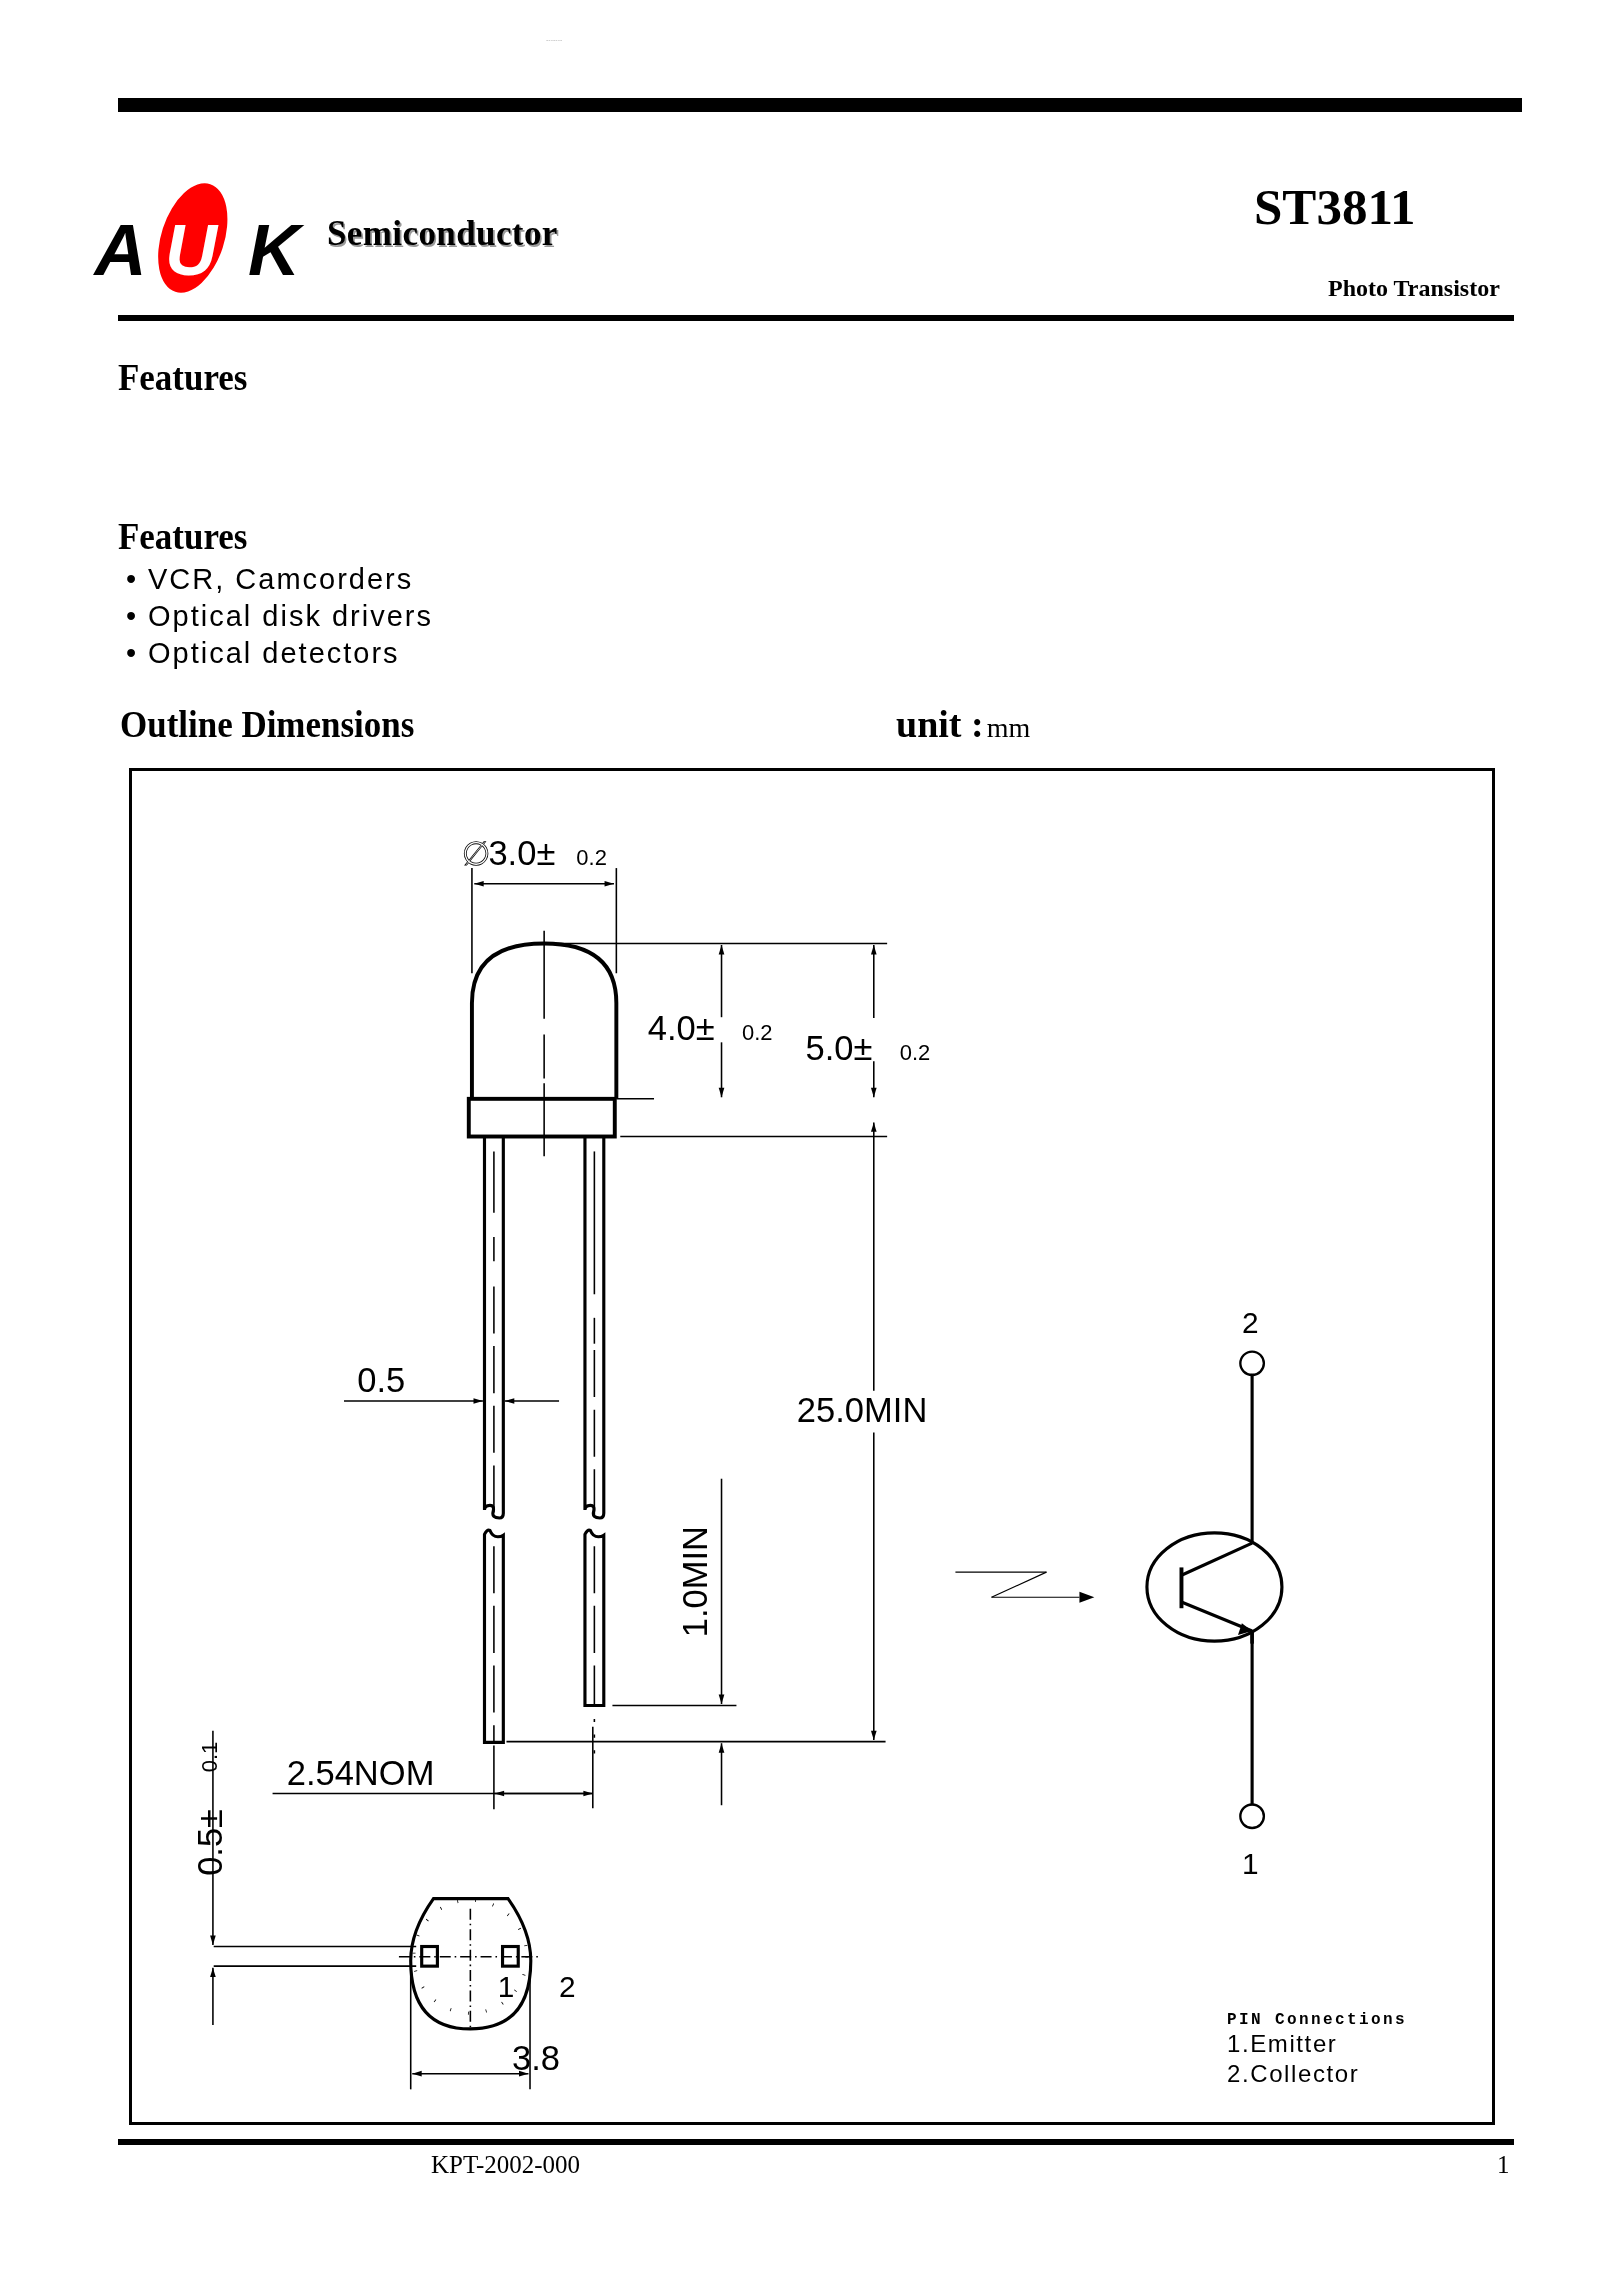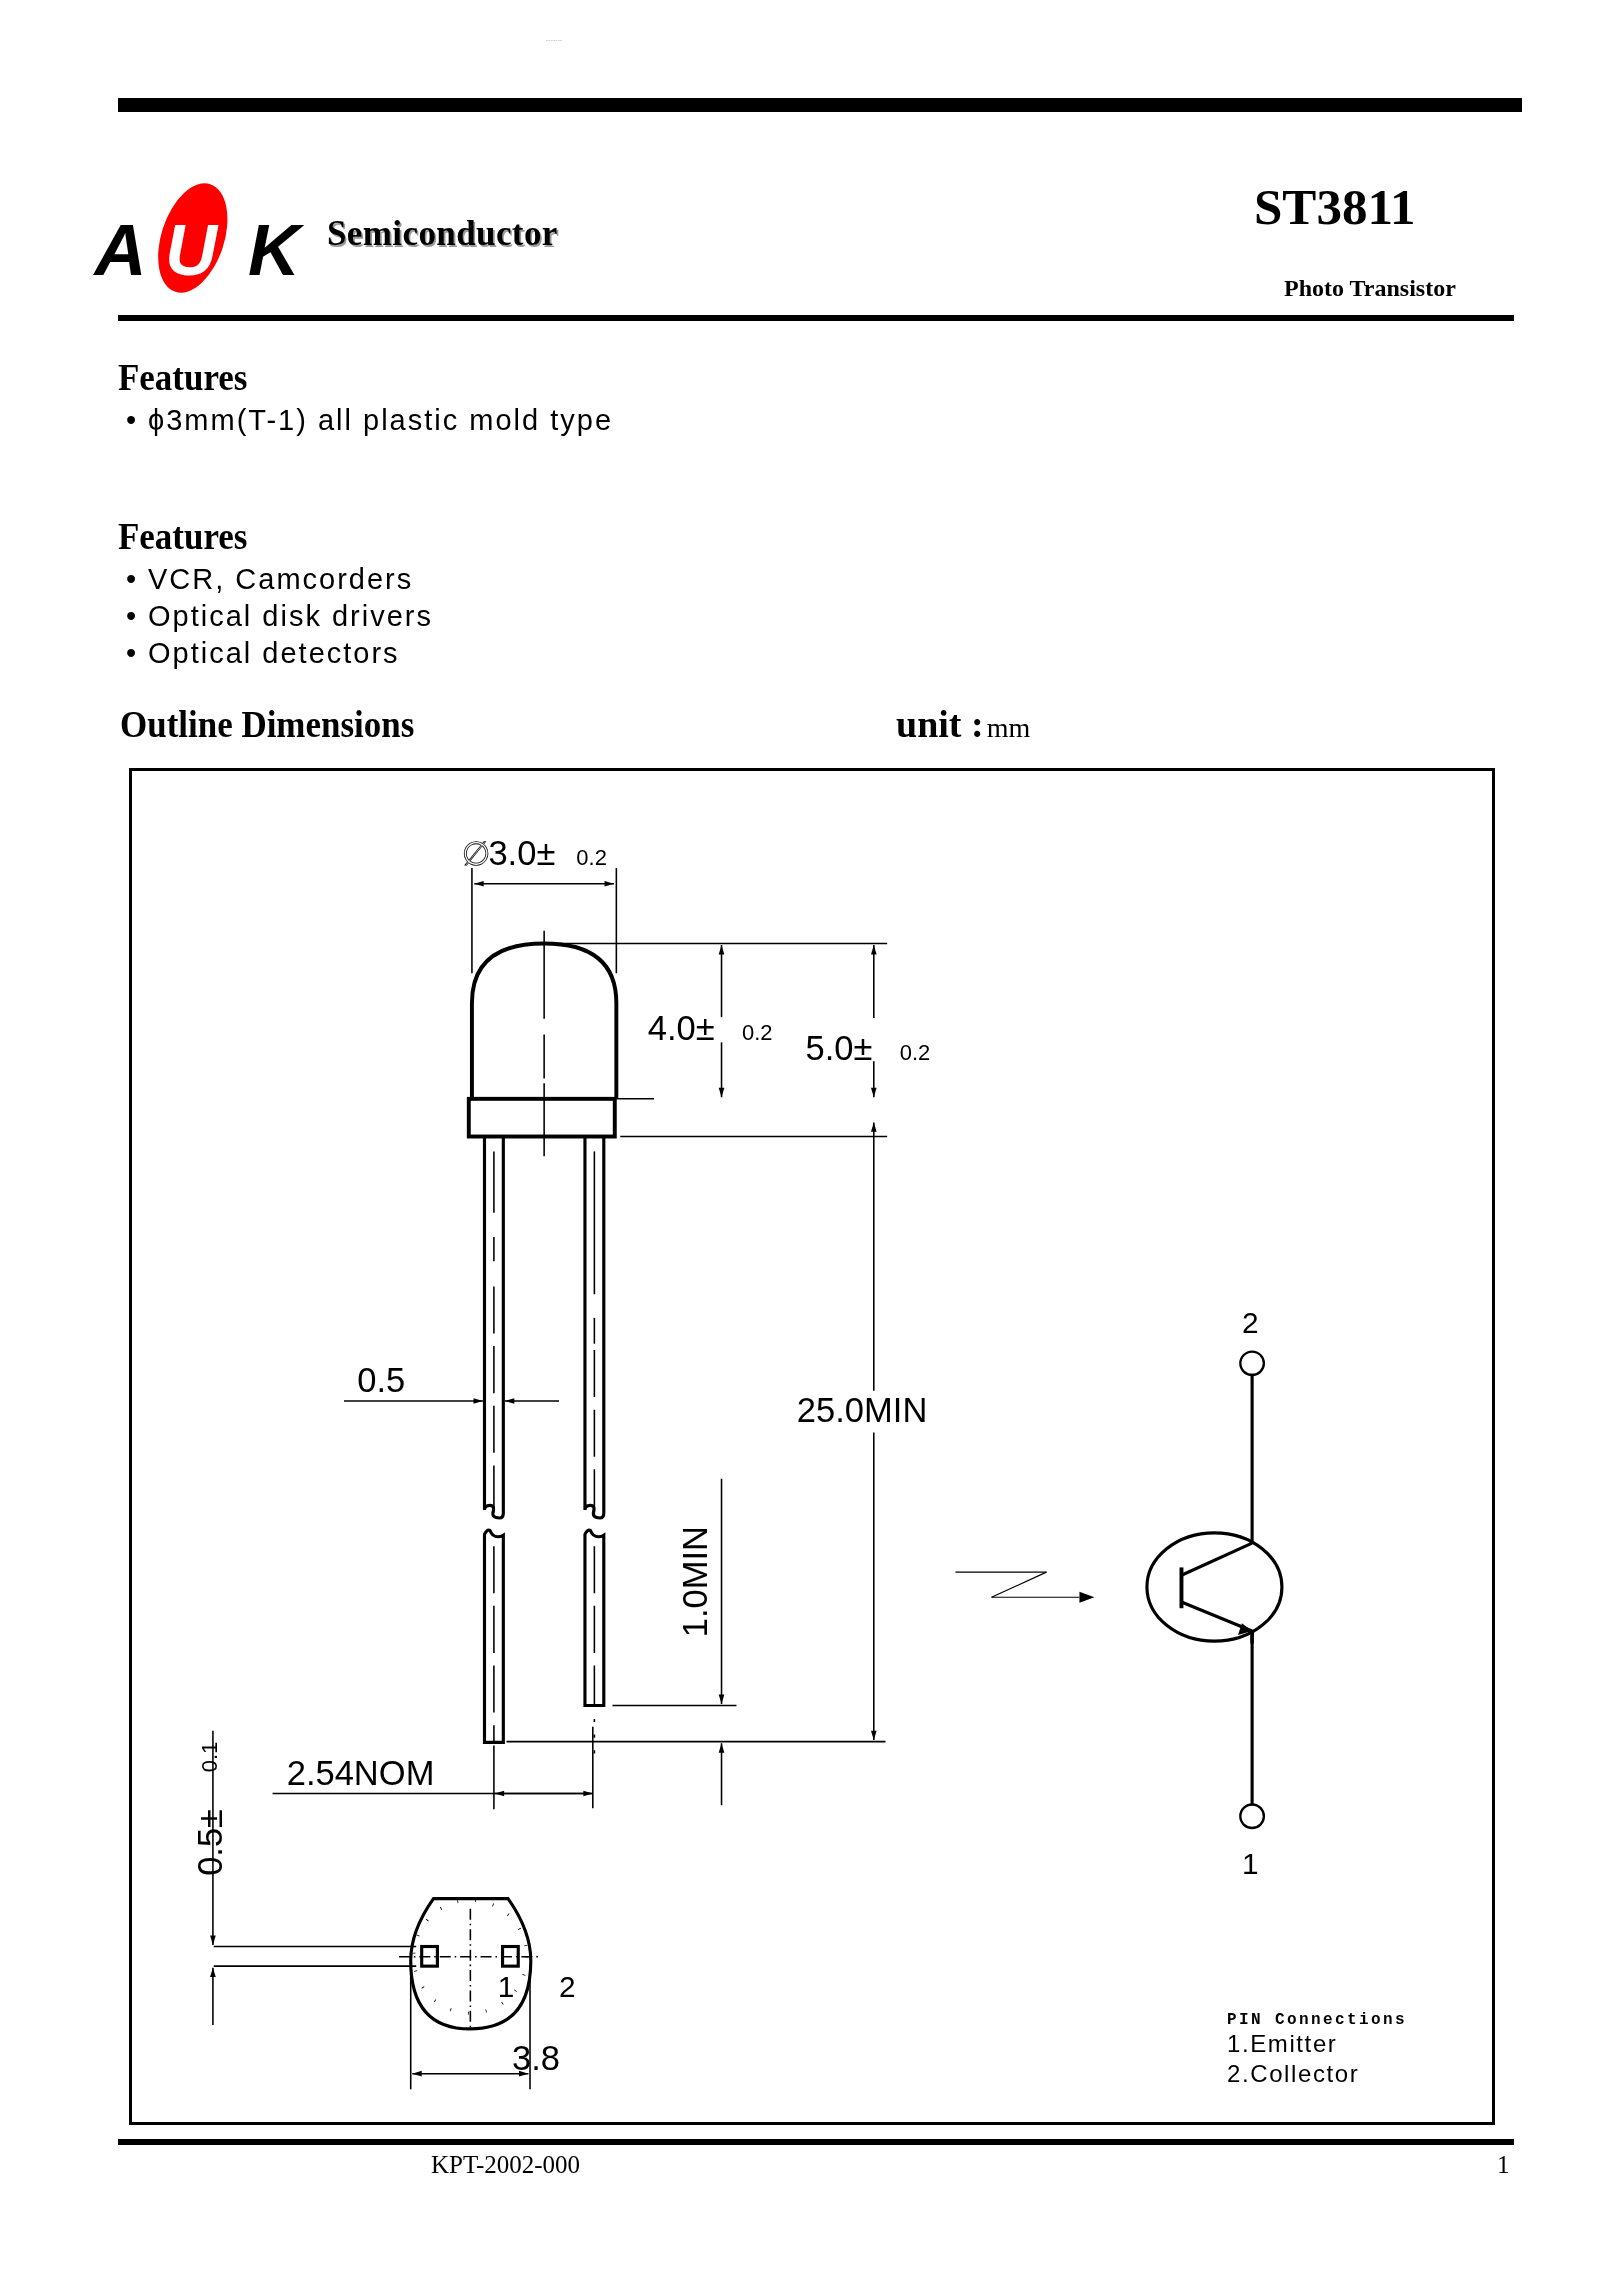--- a/index.html
+++ b/index.html
@@ -4,21 +4,21 @@
 <style>
   html,body{margin:0;padding:0;background:#ffffff;}
   body{width:1622px;height:2295px;position:relative;overflow:hidden;font-family:"Liberation Serif",serif;color:#000;}
   .abs{position:absolute;}
   .rule{position:absolute;background:#000;}
   .serif-b{font-family:"Liberation Serif",serif;font-weight:bold;}
   .faint{color:#b4b4b4;font-size:7px;font-family:"Liberation Sans",sans-serif;}
   .logo-letter{font-family:"Liberation Sans",sans-serif;font-weight:bold;font-style:italic;font-size:72px;line-height:1;}
   .company{font-size:35px;font-weight:bold;text-shadow:1.6px 1.6px 0 #9a9a9a;letter-spacing:0.4px;}
   .part{font-size:51px;font-weight:bold;line-height:1;}
-  .subtitle{font-size:24px;font-weight:bold;}
+  .subtitle{font-size:24px;font-weight:bold;margin-left:44px;}
   .h2{font-size:38px;font-weight:bold;transform:scaleX(0.92);transform-origin:left top;}
   .feat{font-family:"Liberation Sans",sans-serif;font-size:29px;letter-spacing:2px;line-height:37px;}
   .feat li{list-style:none;}
   .feat .bullet{display:inline-block;width:22px;}
   .unit-big{font-size:38px;font-weight:bold;}
   .unit-small{font-size:28px;font-weight:normal;}
   .footer{font-size:25px;}
   svg text{font-family:"Liberation Sans",sans-serif;}
   .pin-title{font-family:Liberation Mono, monospace;font-weight:bold;font-size:16px;letter-spacing:2.4px;}
   .pin-item{font-family:"Liberation Sans",sans-serif;font-size:24px;letter-spacing:1.6px;line-height:30px;}
@@ -40,21 +40,20 @@
 </div>
 <div class="abs serif-b company" style="left:327px;top:214px;">Semiconductor</div>
 
 <div class="abs serif-b part" style="left:1254px;top:182px;">ST3811</div>
 <div class="abs serif-b subtitle" style="left:1284px;top:275px;">Photo Transistor</div>
 
 <div class="rule" style="left:118px;top:315px;width:1396px;height:5.5px;"></div>
 
 <div class="abs serif-b h2" style="left:118px;top:355px;">Features</div>
 <ul class="abs feat" style="left:126px;top:402px;margin:0;padding:0;">
-  <li><span class="bullet">•</span><span>ϕ3mm(T-1)  all plastic mold type</span></li>
 </ul>
 
 <div class="abs serif-b h2" style="left:118px;top:514px;">Features</div>
 <ul class="abs feat" style="left:126px;top:561px;margin:0;padding:0;">
   <li><span class="bullet">•</span><span>VCR, Camcorders</span></li>
   <li><span class="bullet">•</span><span>Optical disk drivers</span></li>
   <li><span class="bullet">•</span><span>Optical detectors</span></li>
 </ul>
 
 <div class="abs serif-b h2" style="left:120px;top:702px;">Outline Dimensions</div>

